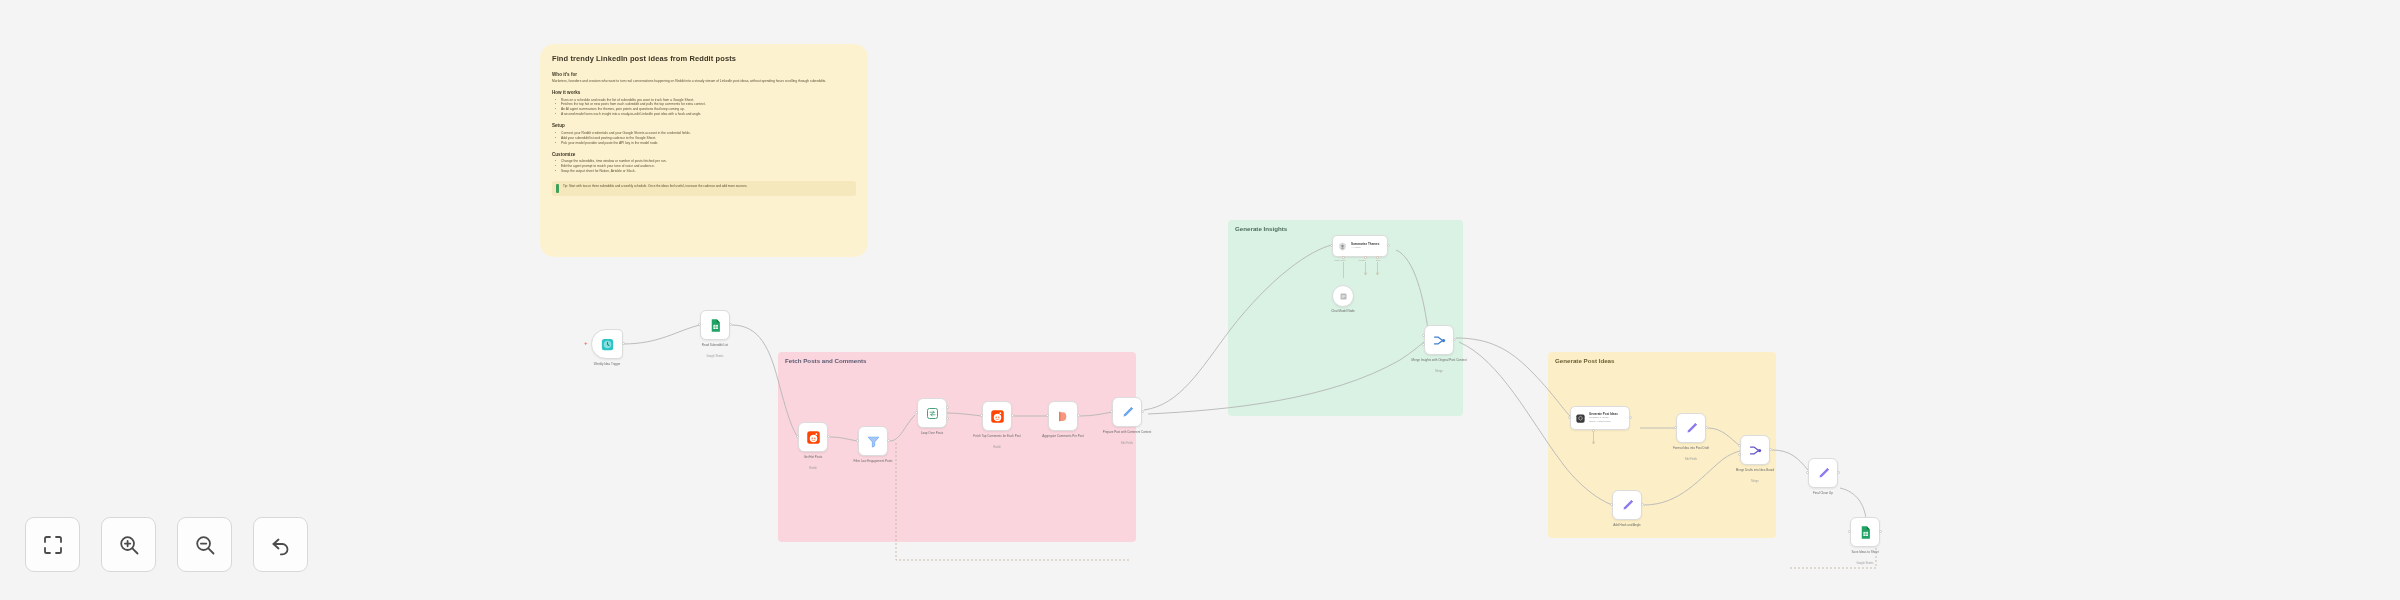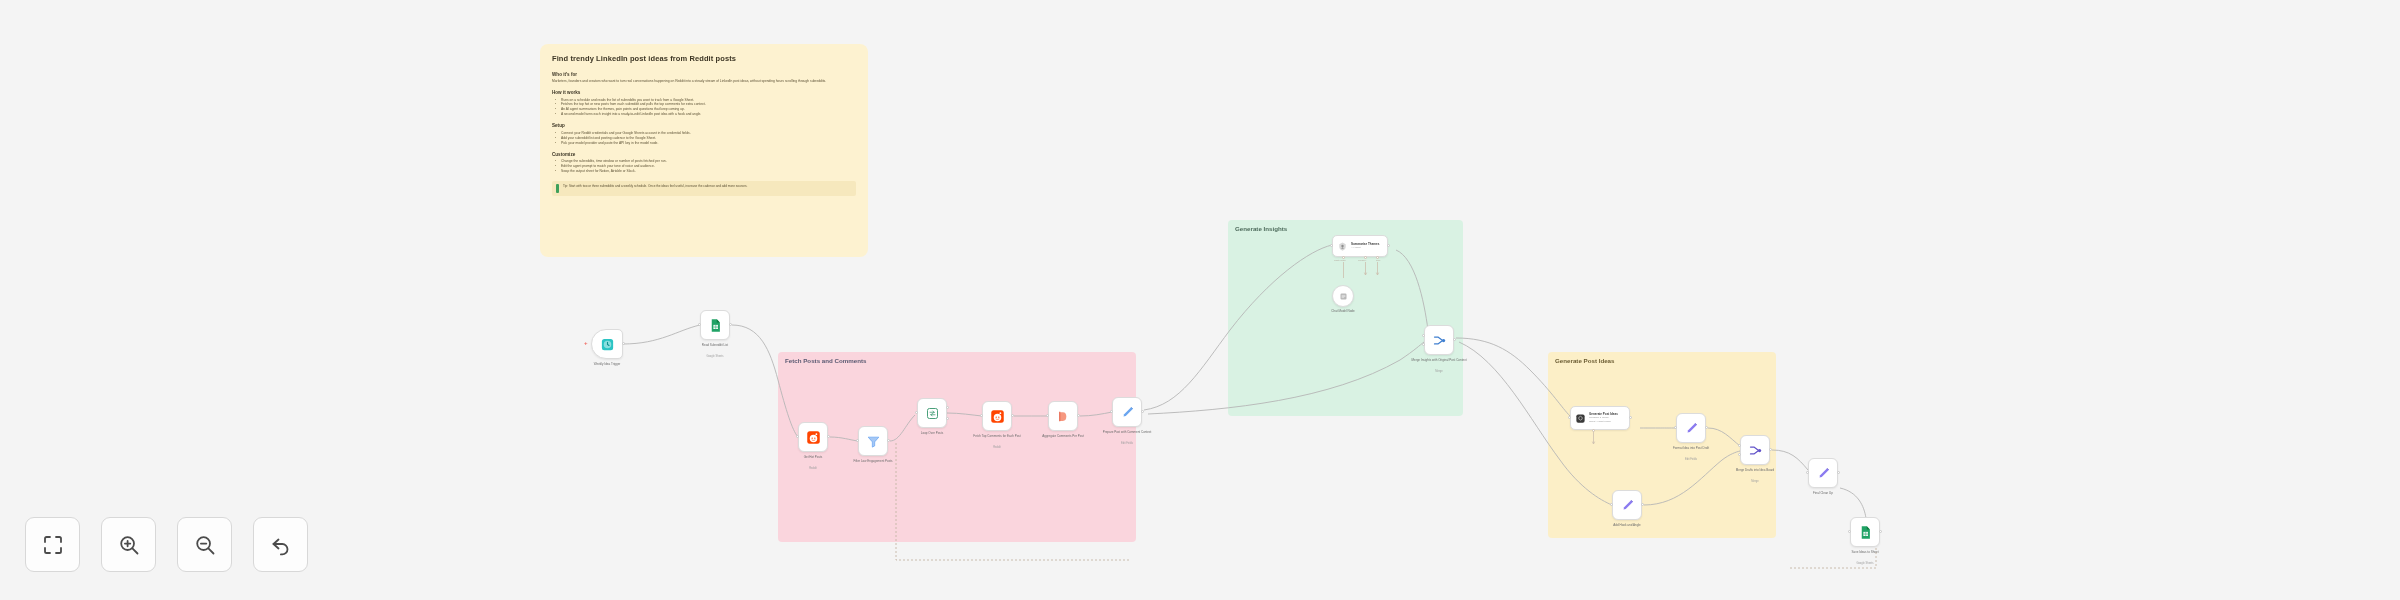--- a/index.html
+++ b/index.html
@@ -6,21 +6,21 @@
   body{
     width:2400px;height:600px;overflow:hidden;
     background:#f4f4f4;
     font-family:"Liberation Sans", sans-serif;
     position:relative;
   }
   #canvas{position:absolute;inset:0;}
 
   
   .sticky{
-    position:absolute;background:#fdf2d0;border-radius:8px;
+    position:absolute;background:#fdf2d0;border-radius:14px;
     padding:10px 12px;box-sizing:border-box;color:#4a3f1e;
     overflow:hidden;
   }
   .sticky h1{font-size:7.5px;margin:0 0 9px 0;font-weight:700;color:#3c3524;letter-spacing:.1px;}
   .sticky h2{font-size:4.6px;margin:0 0 2.4px 0;font-weight:700;color:#3c3524;}
   .sticky p{font-size:3.3px;margin:0 0 6px 0;line-height:1.45;color:#5d5236;}
   .sticky ul{margin:0 0 6px 0;padding-left:6px;list-style:none;}
   .sticky li{font-size:3.3px;line-height:1.5;color:#5d5236;position:relative;padding-left:3px;}
   .sticky li:before{content:"•";position:absolute;left:-3px;color:#8a7c57;}
   .callout{

